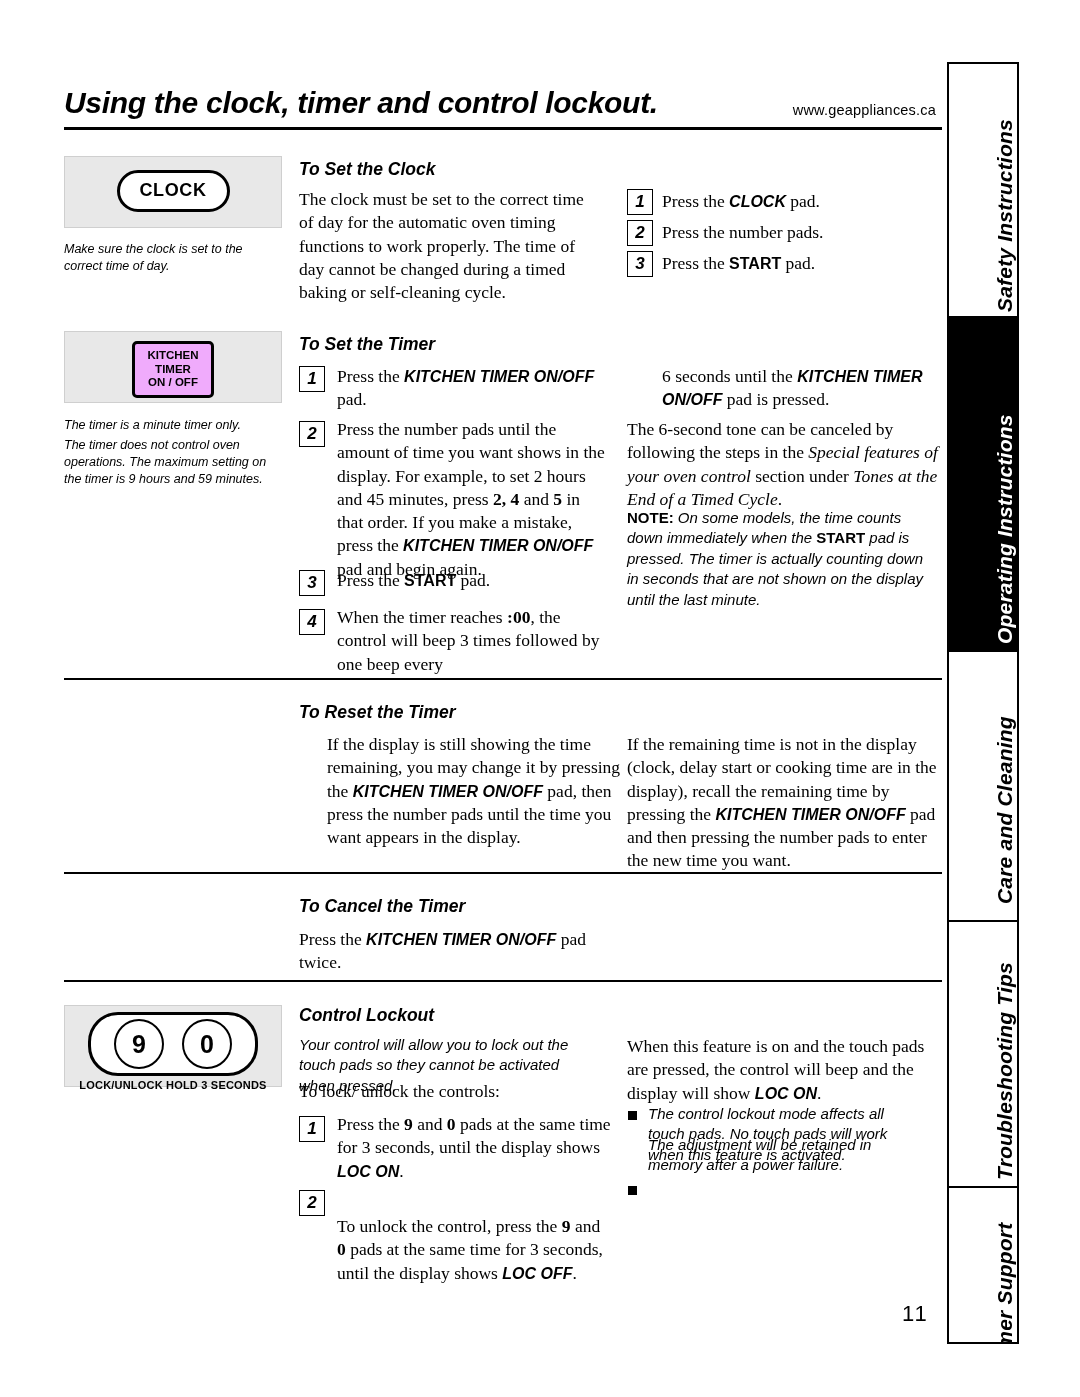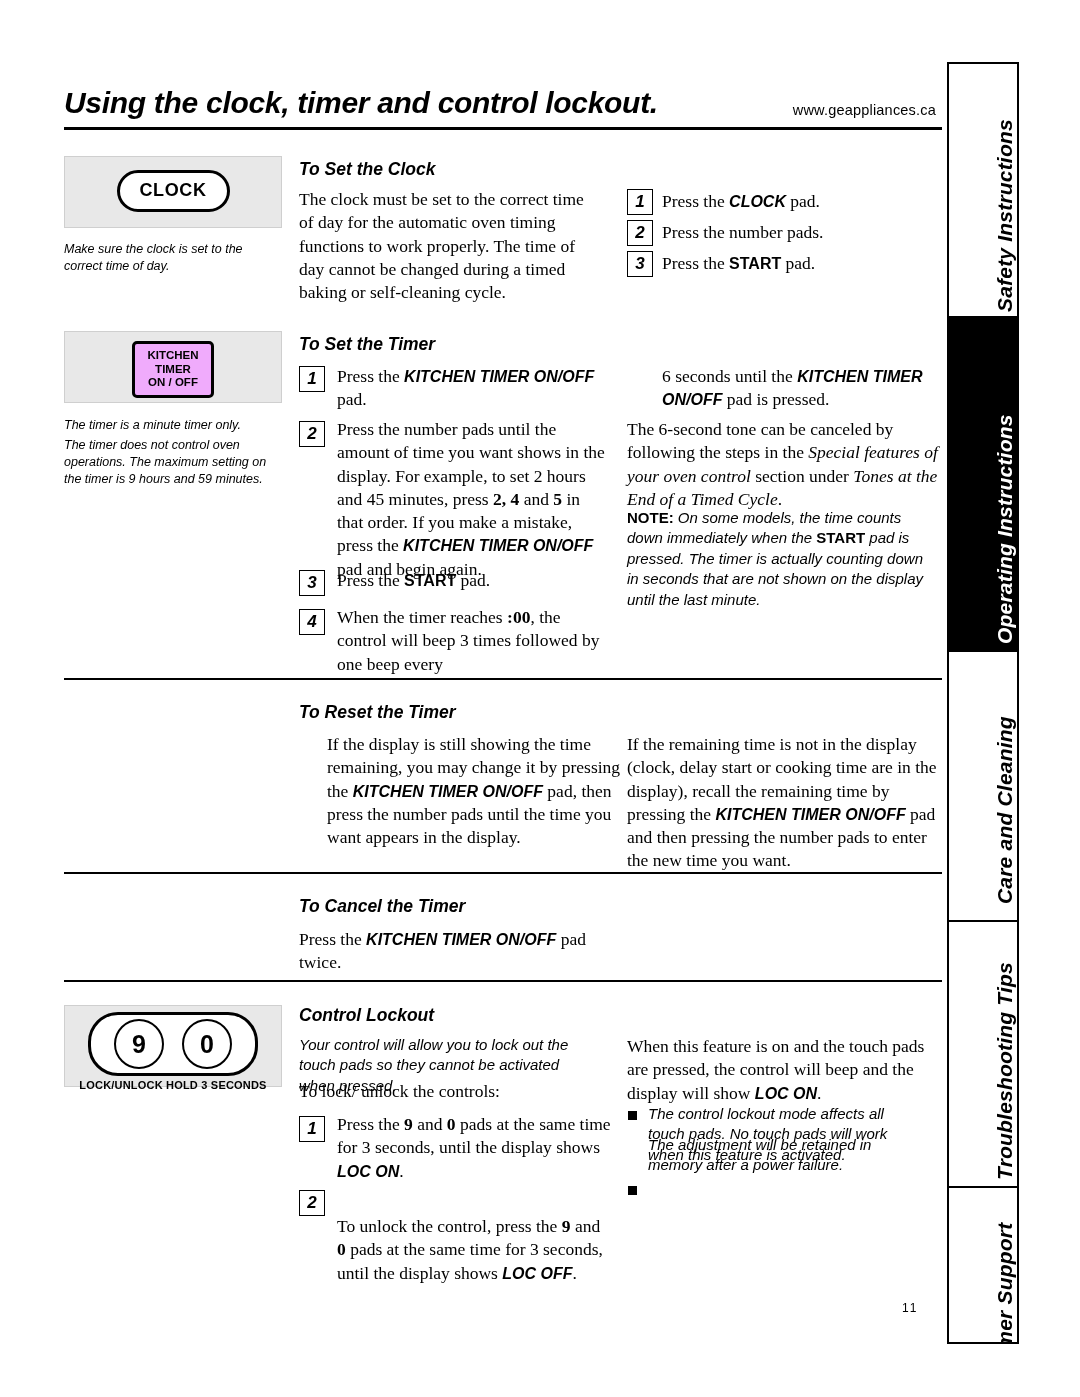--- a/index.html
+++ b/index.html
@@ -221,21 +221,21 @@
   .bullet-sq {
     position: absolute;
     width: 9px;
     height: 9px;
     background: #000;
   }
 
   .pagenum {
     position: absolute;
     font-family: "Liberation Sans", sans-serif;
-    font-size: 12px;
+    font-size: 22px;
     left: 902px;
     top: 1301px;
     letter-spacing: 2px;
   }
 </style>
 </head>
 <body>
 
 <div class="page">
 

